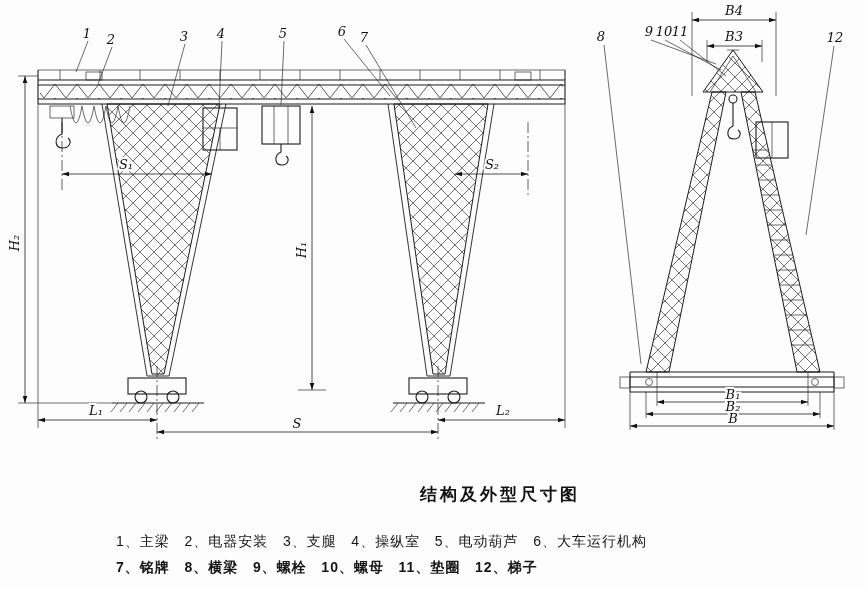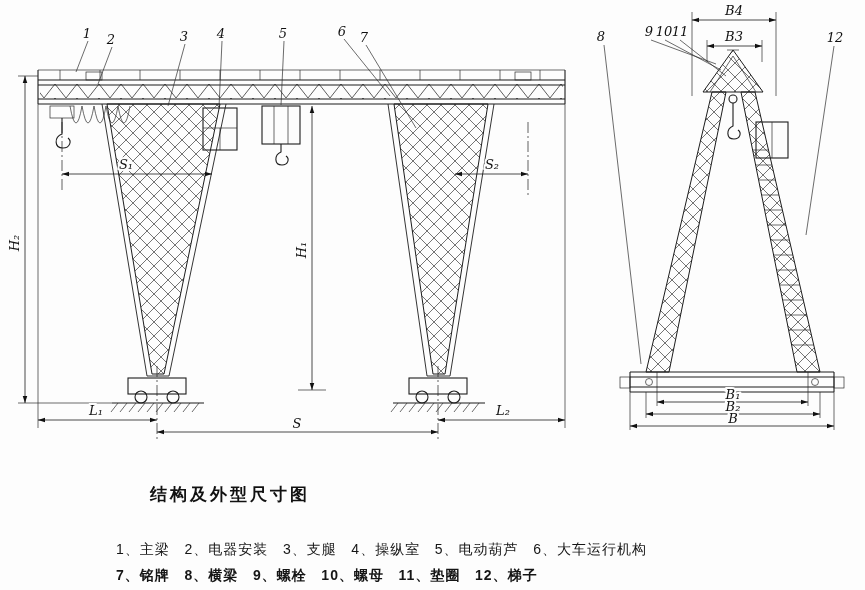--- a/index.html
+++ b/index.html
@@ -8,26 +8,26 @@
   .drawing{position:absolute;left:0;top:0;}
   .ln{stroke:#1d1d1d;stroke-width:1.1;fill:none;}
   .thin{stroke:#2c2c2c;stroke-width:0.7;fill:none;}
   .dbl{stroke:#1d1d1d;stroke-width:0.9;fill:none;}
   .dim{stroke:#1d1d1d;stroke-width:0.8;fill:none;}
   .cl{stroke:#1d1d1d;stroke-width:0.7;fill:none;stroke-dasharray:11 3 2 3;}
   .truss{stroke:#1d1d1d;stroke-width:1;}
   .dlabel{font:italic 13px "DejaVu Serif", serif;fill:#101010;
           paint-order:stroke;stroke:#fdfdfd;stroke-width:4px;}
   .callout{font:italic 13px "DejaVu Serif", serif;fill:#101010;}
-  .title{position:absolute;top:483px;left:150px;width:430px;text-align:left;
+  .title{position:absolute;top:483px;left:150px;width:430px;text-align:right;
          font-family:"Liberation Sans","DejaVu Sans",sans-serif;
          font-size:17px;font-weight:bold;letter-spacing:3px;color:#111;}
   .legend{position:absolute;left:116px;width:740px;
           font-family:"Liberation Sans","DejaVu Sans",sans-serif;
-          font-size:14px;color:#151515;white-space:pre;letter-spacing:1px;margin-top:8px;}
+          font-size:14px;color:#151515;white-space:pre;letter-spacing:1px;}
   .legend.l1{top:533px;}
   .legend.l2{top:559px;font-weight:bold;}
 </style>
 </head>
 <body>
 
 <div class="page">
 
   <svg class="drawing" width="865" height="472" viewBox="0 0 865 472">
     <defs>

